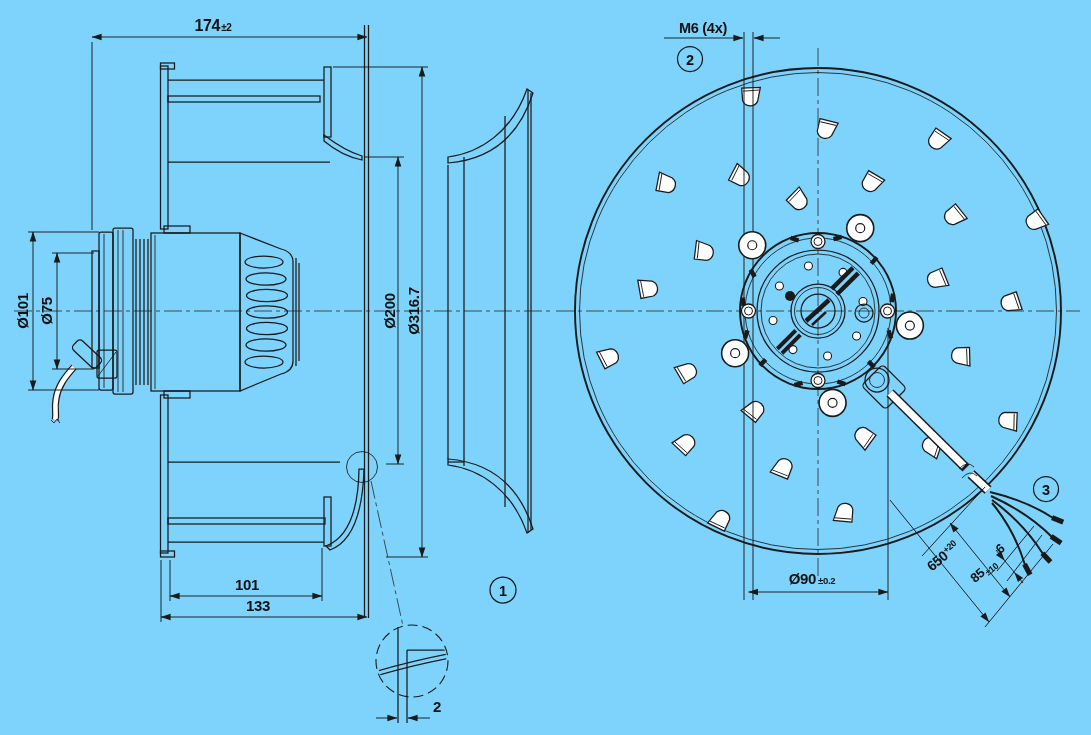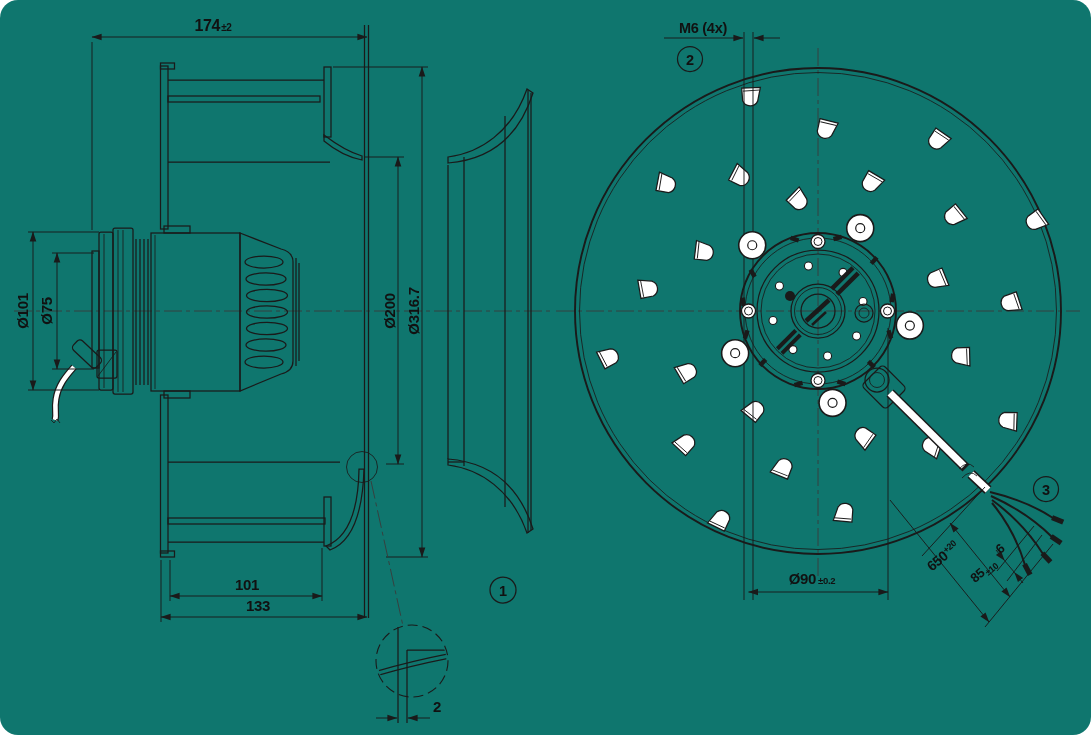--- a/index.html
+++ b/index.html
@@ -1,17 +1,17 @@
 <!DOCTYPE html>
 <html><head>
 <meta charset="utf-8">
 <style>
   html,body{margin:0;padding:0;background:#fff;}
-  .stage{position:relative;width:1091px;height:735px;background:#0f766e;overflow:hidden;
-         font-family:"Liberation Sans", sans-serif;border-radius:18px;}
+  .stage{position:relative;width:1091px;height:735px;background:#7dd3fc;overflow:hidden;
+         font-family:"Liberation Sans", sans-serif;}
   svg{display:block}
   text{fill:#111;font-family:"Liberation Sans","DejaVu Sans",sans-serif;font-weight:bold;letter-spacing:-0.3px;}
   .thin{stroke:#1a1a1a;stroke-width:0.85;fill:none}
   .med{stroke:#1a1a1a;stroke-width:1.25;fill:none}
   .thick{stroke:#1a1a1a;stroke-width:1.9;fill:none}
   .cl{stroke:#3a3a3a;stroke-width:0.9;fill:none;stroke-dasharray:18 4 4 4}
   .dash{stroke:#1a1a1a;stroke-width:1.1;fill:none;stroke-dasharray:10 5}
   .dim{stroke:#1a1a1a;stroke-width:0.95;fill:none}
 </style>
 </head>

